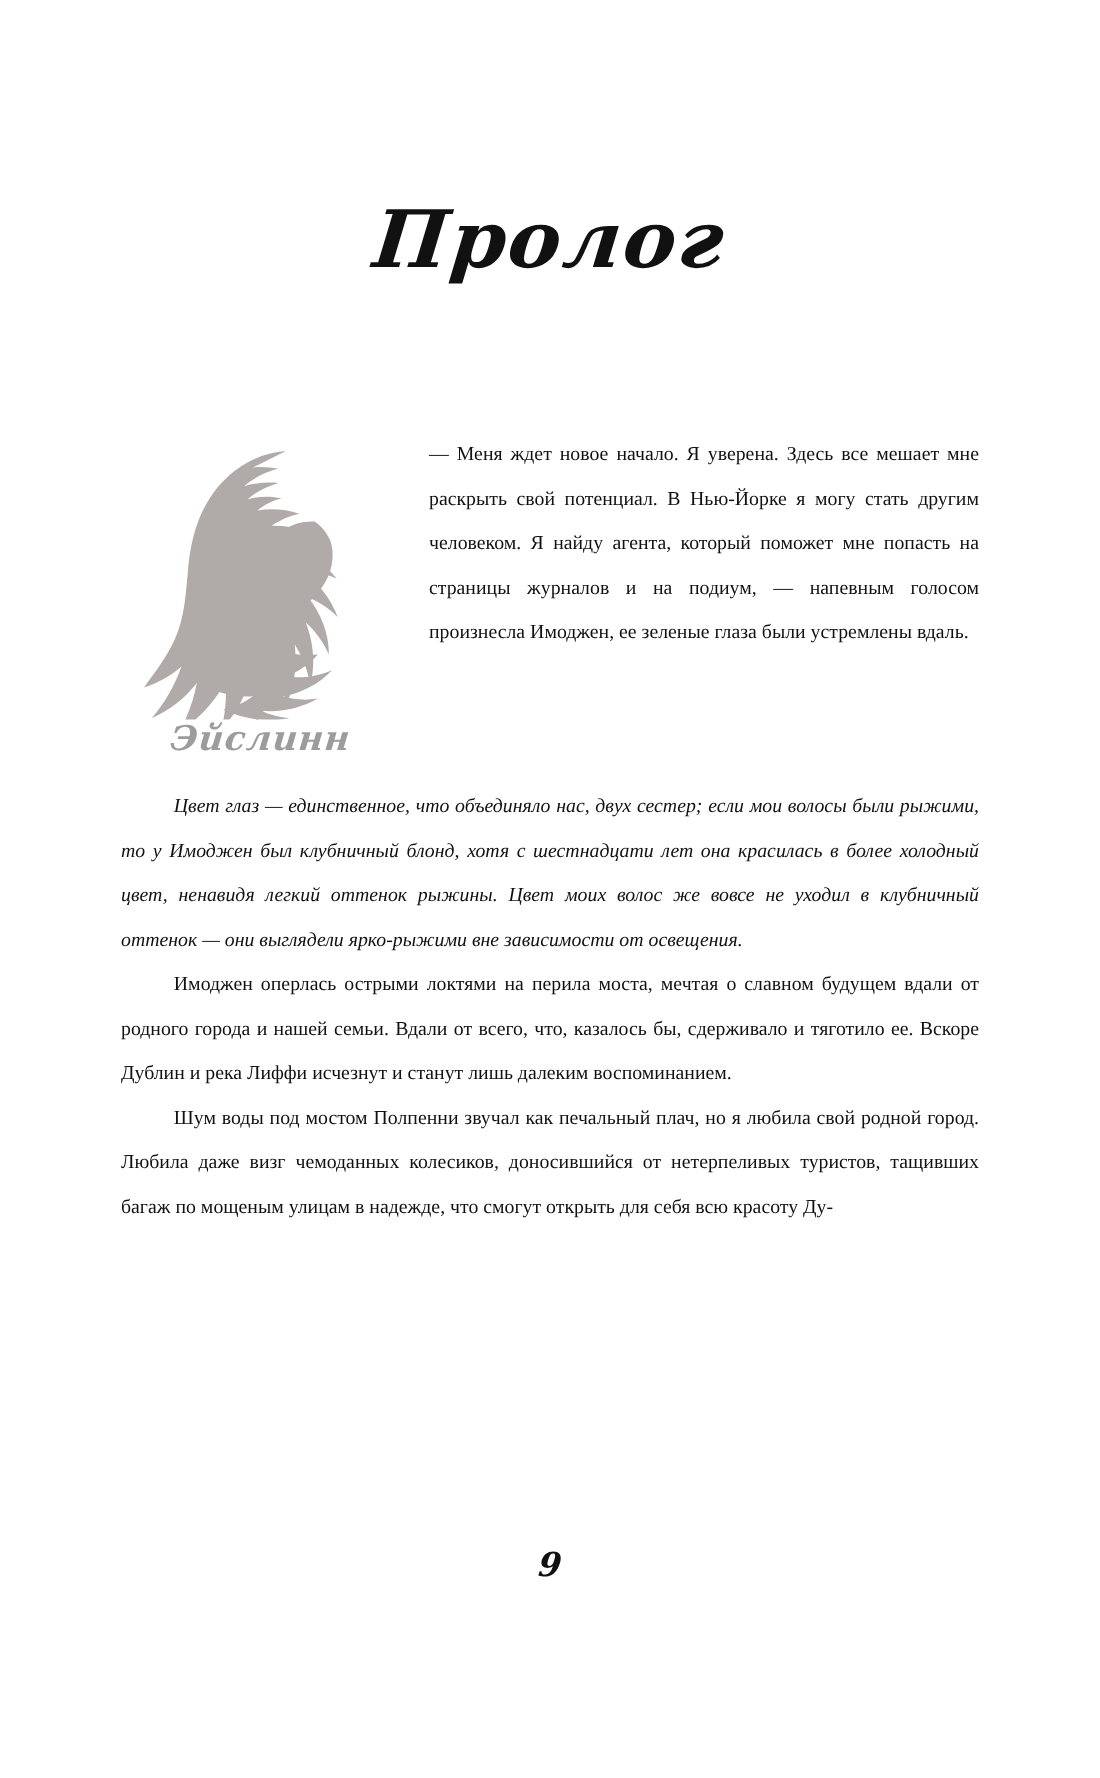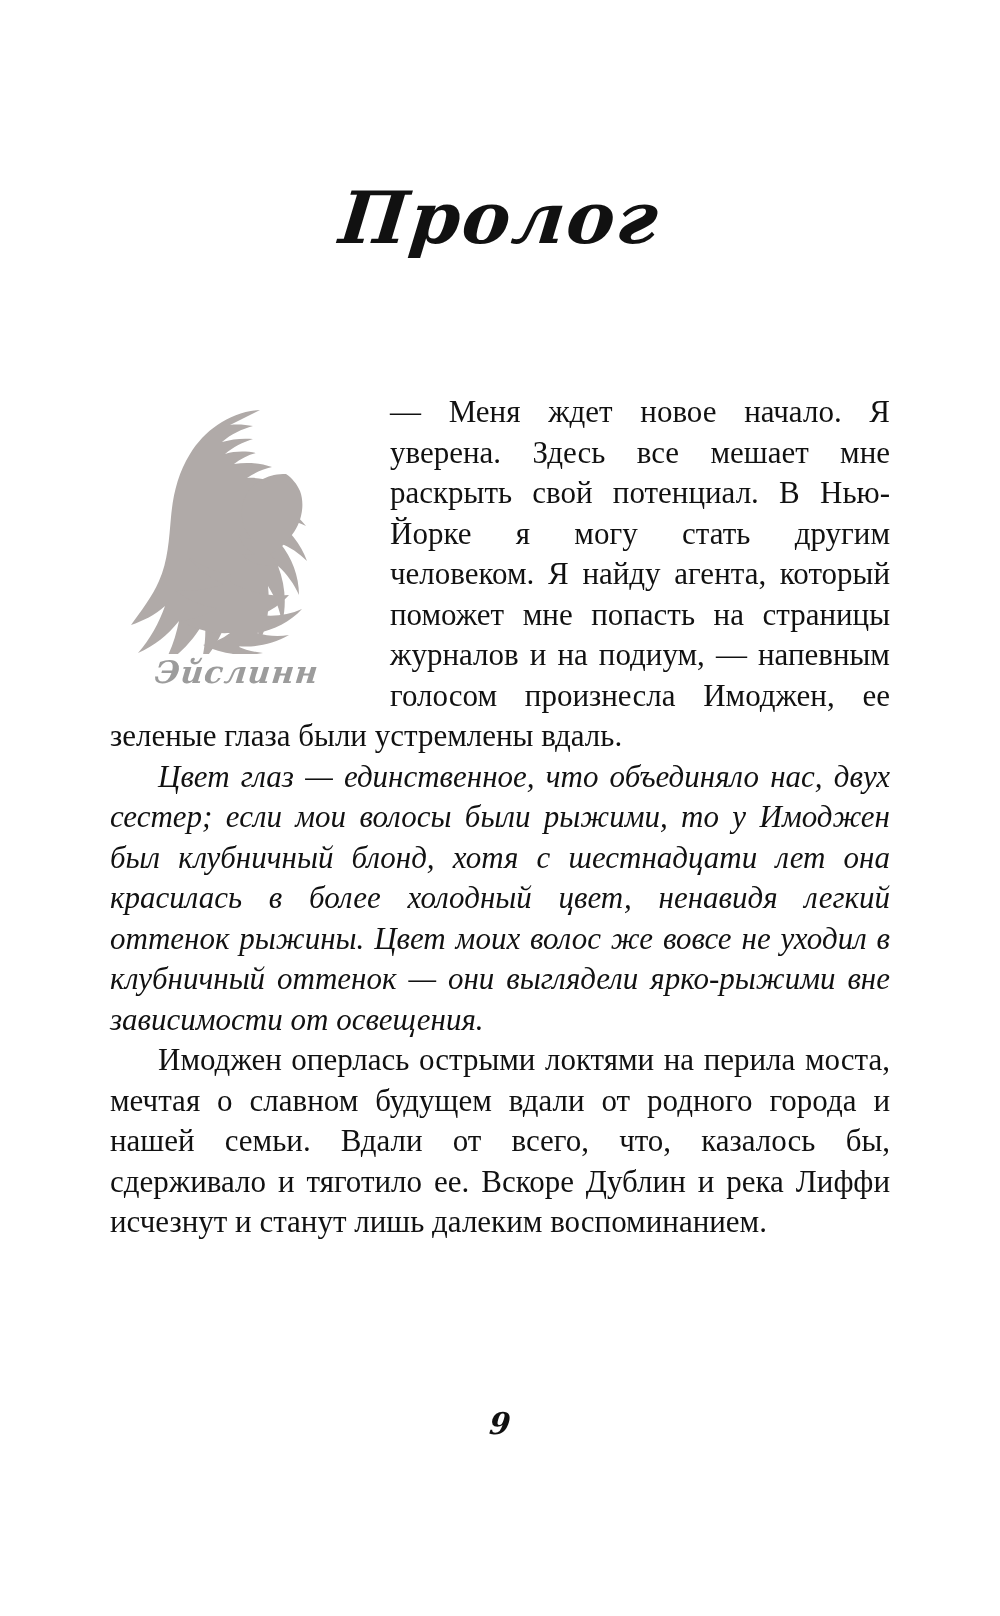--- a/index.html
+++ b/index.html
@@ -70,21 +70,21 @@
     font-style: italic;
     font-weight: 700;
     font-size: 31px;
     color: #9c9c9c;
     transform: skewX(-6deg);
     letter-spacing: 1px;
   }
 
   p.body {
     margin: 0;
-    font-size: 31px;
+    font-size: 18px;
     line-height: 40.5px;
     text-align: justify;
     text-indent: 48px;
     hyphens: manual;
   }
   p.body.first {
     text-indent: 0;
   }
   p.body.first::first-line {
     text-indent: 0;
@@ -128,18 +128,19 @@
       <div class="caption">Эйслинн</div>
     </div>
 
     <p class="body first">— Меня ждет новое начало. Я уверена. Здесь все мешает мне раскрыть свой потенциал. В Нью-Йорке я могу стать другим человеком. Я найду агента, который поможет мне попасть на страницы журналов и на подиум, — напевным голосом произнесла Имоджен, ее зеленые глаза были устремлены вдаль.</p>
 
     <p class="body clear">Цвет глаз — единственное, что объединяло нас, двух сестер; если мои волосы были рыжими, то у Имоджен был клубничный блонд, хотя с шестнадцати лет она красилась в более холодный цвет, ненавидя легкий оттенок рыжины. Цвет моих волос же вовсе не уходил в клубничный оттенок — они выглядели ярко-рыжими вне зависимости от освещения.</p>
 
     <p class="body">Имоджен оперлась острыми локтями на перила моста, мечтая о славном будущем вдали от родного города и нашей семьи. Вдали от всего, что, казалось бы, сдерживало и тяготило ее. Вскоре Дублин и река Лиффи исчезнут и станут лишь далеким воспоминанием.</p>
 
 
+    <p class="body">Шум воды под мостом Полпенни звучал как печальный плач, но я любила свой родной город. Любила даже визг чемоданных колесиков, доносившийся от нетерпеливых туристов, тащивших багаж по мощеным улицам в надежде, что смогут открыть для себя всю красоту Ду-</p>
 
   </div>
 
   <div class="folio">9</div>
 
 </div>
 
 </body></html>

